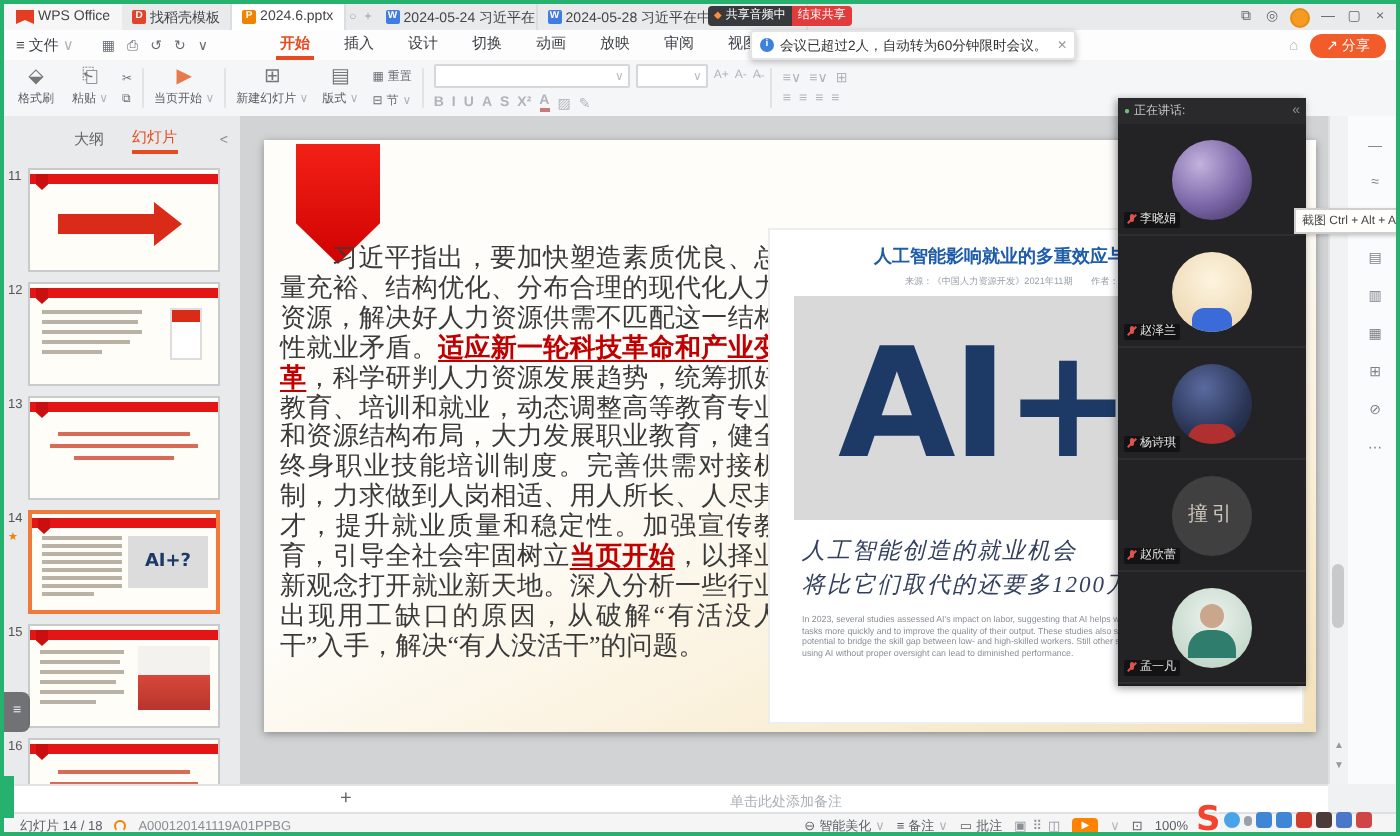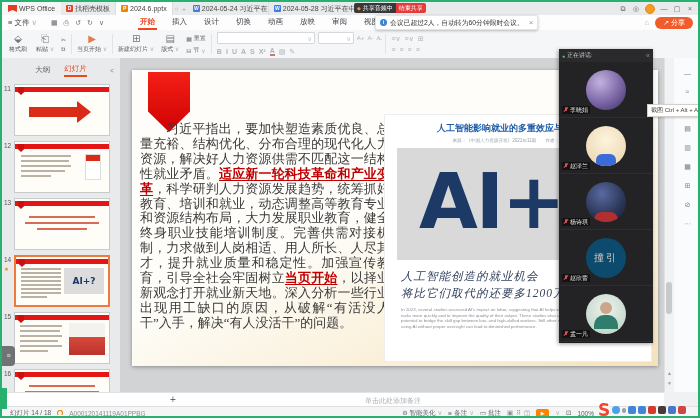--- a/index.html
+++ b/index.html
@@ -44,21 +44,21 @@
   .rsep{width:1px;background:#e2e3e5;margin:4px 0;}
   .bigbtn{display:flex;flex-direction:column;align-items:center;justify-content:center;gap:1px;min-width:22px;}
   .bigbtn .g{font-size:10px;color:#777;line-height:10px;}
   .ministack{display:flex;flex-direction:column;gap:3px;justify-content:center;}
   .minirow{display:flex;align-items:center;gap:2px;font-size:6px;color:#6a6e74;}
   .selbox{border:1px solid #d5d7da;background:#fff;height:10px;border-radius:1px;display:flex;align-items:center;justify-content:flex-end;color:#b9bcc1;font-size:6px;padding:0 2px;}
   .fontrow{display:flex;gap:4px;align-items:center;color:#b0b4ba;font-size:7px;font-weight:bold;}
   .dim{color:#b0b4ba;}
   
   #leftpanel{position:absolute;left:0;top:56px;width:118px;height:334px;background:#e9eaeb;border-right:1px solid #d8d9da;}
-  #lptabs{height:24px;display:flex;align-items:center;justify-content:center;gap:14px;font-size:7.5px;color:#666;position:relative;}
+  #lptabs{height:24px;display:flex;align-items:center;justify-content:flex-start;gap:14px;font-size:7.5px;color:#666;position:relative;padding-left:35px;}
   #lptabs .sel{color:var(--wpsorange,#e8491f);border-bottom:2px solid var(--wpsorange,#e8491f);padding-bottom:1px;font-weight:normal;}
   #lptabs .col{position:absolute;right:6px;color:#888;font-size:7px;}
   .thumbwrap{position:absolute;left:0;width:118px;height:52px;}
   .tnum{position:absolute;left:2px;top:1px;font-size:6.5px;color:#555;}
   .tstar{position:absolute;left:2px;top:11px;font-size:5.5px;color:#f08300;}
   .thumb{position:absolute;left:12px;top:0;width:96px;height:52px;background:#fffdf8;border:1px solid #c9cacb;box-sizing:border-box;overflow:hidden;}
   .thumb.sel{border:2px solid #f07a3c;}
   .tb{position:absolute;left:0;top:2px;width:100%;height:5px;background:var(--bannerred,#e31515);}
   .tb:before{content:"";position:absolute;left:3px;top:0;width:6px;height:8px;background:#c90f0f;clip-path:polygon(0 0,100% 0,100% 65%,50% 100%,0 65%);}
   .tline{position:absolute;height:2px;background:#b9b2a5;}
@@ -97,21 +97,21 @@
   #meeting{position:absolute;left:557px;top:47px;width:94px;height:294px;background:#1d1d1f;z-index:40;box-shadow:-1px 1px 4px rgba(0,0,0,.4);}
   #mhead{height:13px;display:flex;align-items:center;gap:2px;padding:0 3px;background:#2a2a2c;color:#c9c9c9;font-size:6px;}
   #mhead .hic{margin-left:auto;color:#8b8b8b;font-size:7px;}
   .tile{position:relative;height:55px;background:#232325;border-bottom:1px solid #2e2e30;}
   .av{position:absolute;left:50%;top:50%;transform:translate(-50%,-50%);width:40px;height:40px;border-radius:50%;overflow:hidden;}
   .av1{background:radial-gradient(circle at 35% 30%,#c3b2de,#7a66a6 55%,#4a3a6b 90%);}
   .av2{background:radial-gradient(circle at 50% 35%,#fdf4de,#efdcba 70%);}
   .av2:after{content:"";position:absolute;left:10px;bottom:0;width:20px;height:12px;background:#3a6bd8;border-radius:6px 6px 0 0;}
   .av3{background:radial-gradient(circle at 40% 30%,#5a6aa0,#2a3556 60%,#1b2238 95%);}
   .av3:after{content:"";position:absolute;left:8px;bottom:0;width:24px;height:10px;background:#b03030;border-radius:8px 8px 0 0;}
-  .av4{background:#0c4a6e;color:#cfc8bd;font-family:"Liberation Serif","DejaVu Serif",serif;font-size:10px;line-height:40px;text-align:center;letter-spacing:2px;}
+  .av4{background:#404040;color:#cfc8bd;font-family:"Liberation Serif","DejaVu Serif",serif;font-size:10px;line-height:40px;text-align:center;letter-spacing:2px;}
   .av5{background:radial-gradient(circle at 50% 38%,#eef3ee,#c4d8cb 75%);}
   .av5 .head{position:absolute;left:14px;top:8px;width:12px;height:12px;border-radius:50%;background:#caa68c;}
   .av5 .should{position:absolute;left:8px;top:21px;width:24px;height:14px;border-radius:10px 10px 0 0;background:#2f7d6d;}
   .nametag{position:absolute;left:3px;bottom:3px;display:flex;align-items:center;gap:2px;background:rgba(0,0,0,.45);padding:0 2px;border-radius:1px;}
   .nametag .nm{color:#e3e3e3;font-size:6px;line-height:8px;}
   .micmute{position:relative;width:4px;height:6px;flex:0 0 auto;}
   .micmute:before{content:"";position:absolute;left:1px;top:0;width:2px;height:4px;background:#e05252;border-radius:1px;}
   .micmute:after{content:"";position:absolute;left:-1px;top:2px;width:6px;height:1px;background:#e05252;transform:rotate(-45deg);}
   
   #tooltip{position:absolute;left:645px;top:102px;z-index:60;background:#fffefb;border:1px solid #cfcfcf;box-shadow:1px 1px 2px rgba(0,0,0,.2);font-size:6px;color:#444;padding:1px 3px;white-space:nowrap;}

